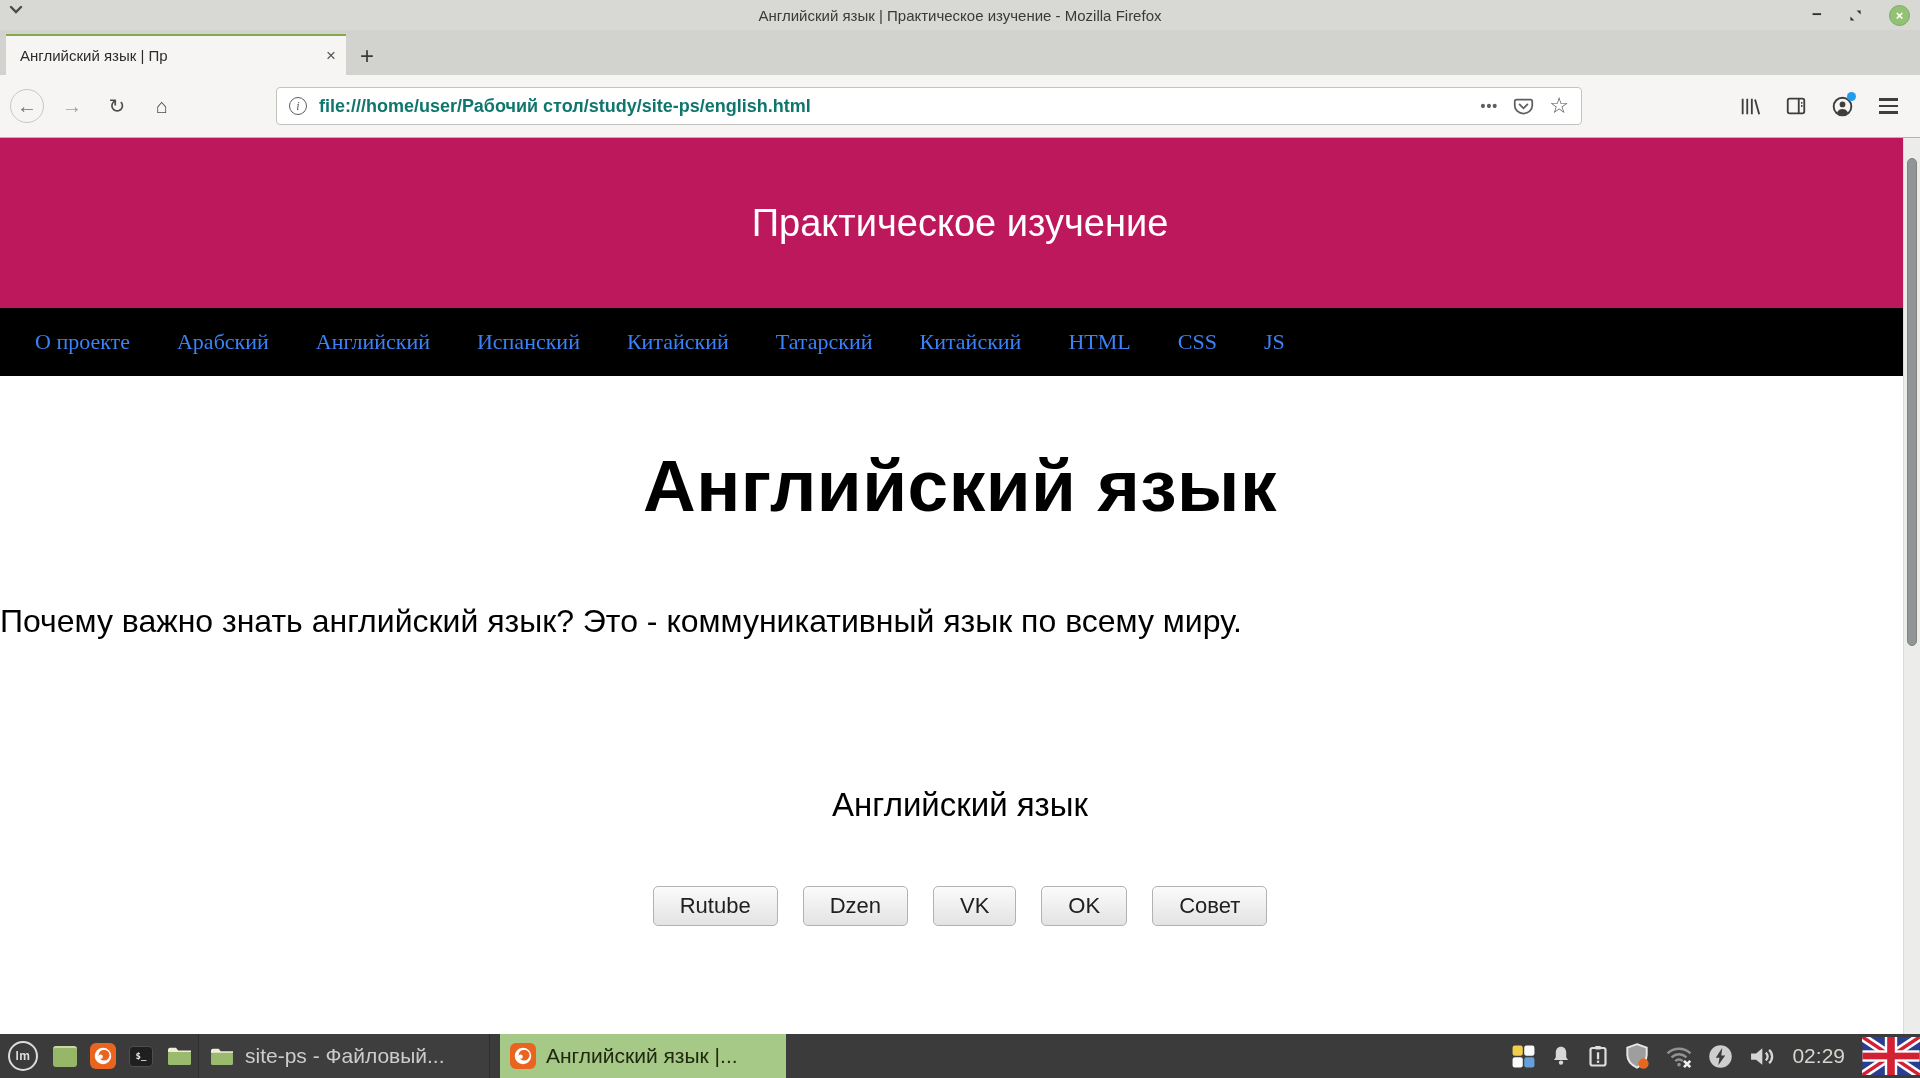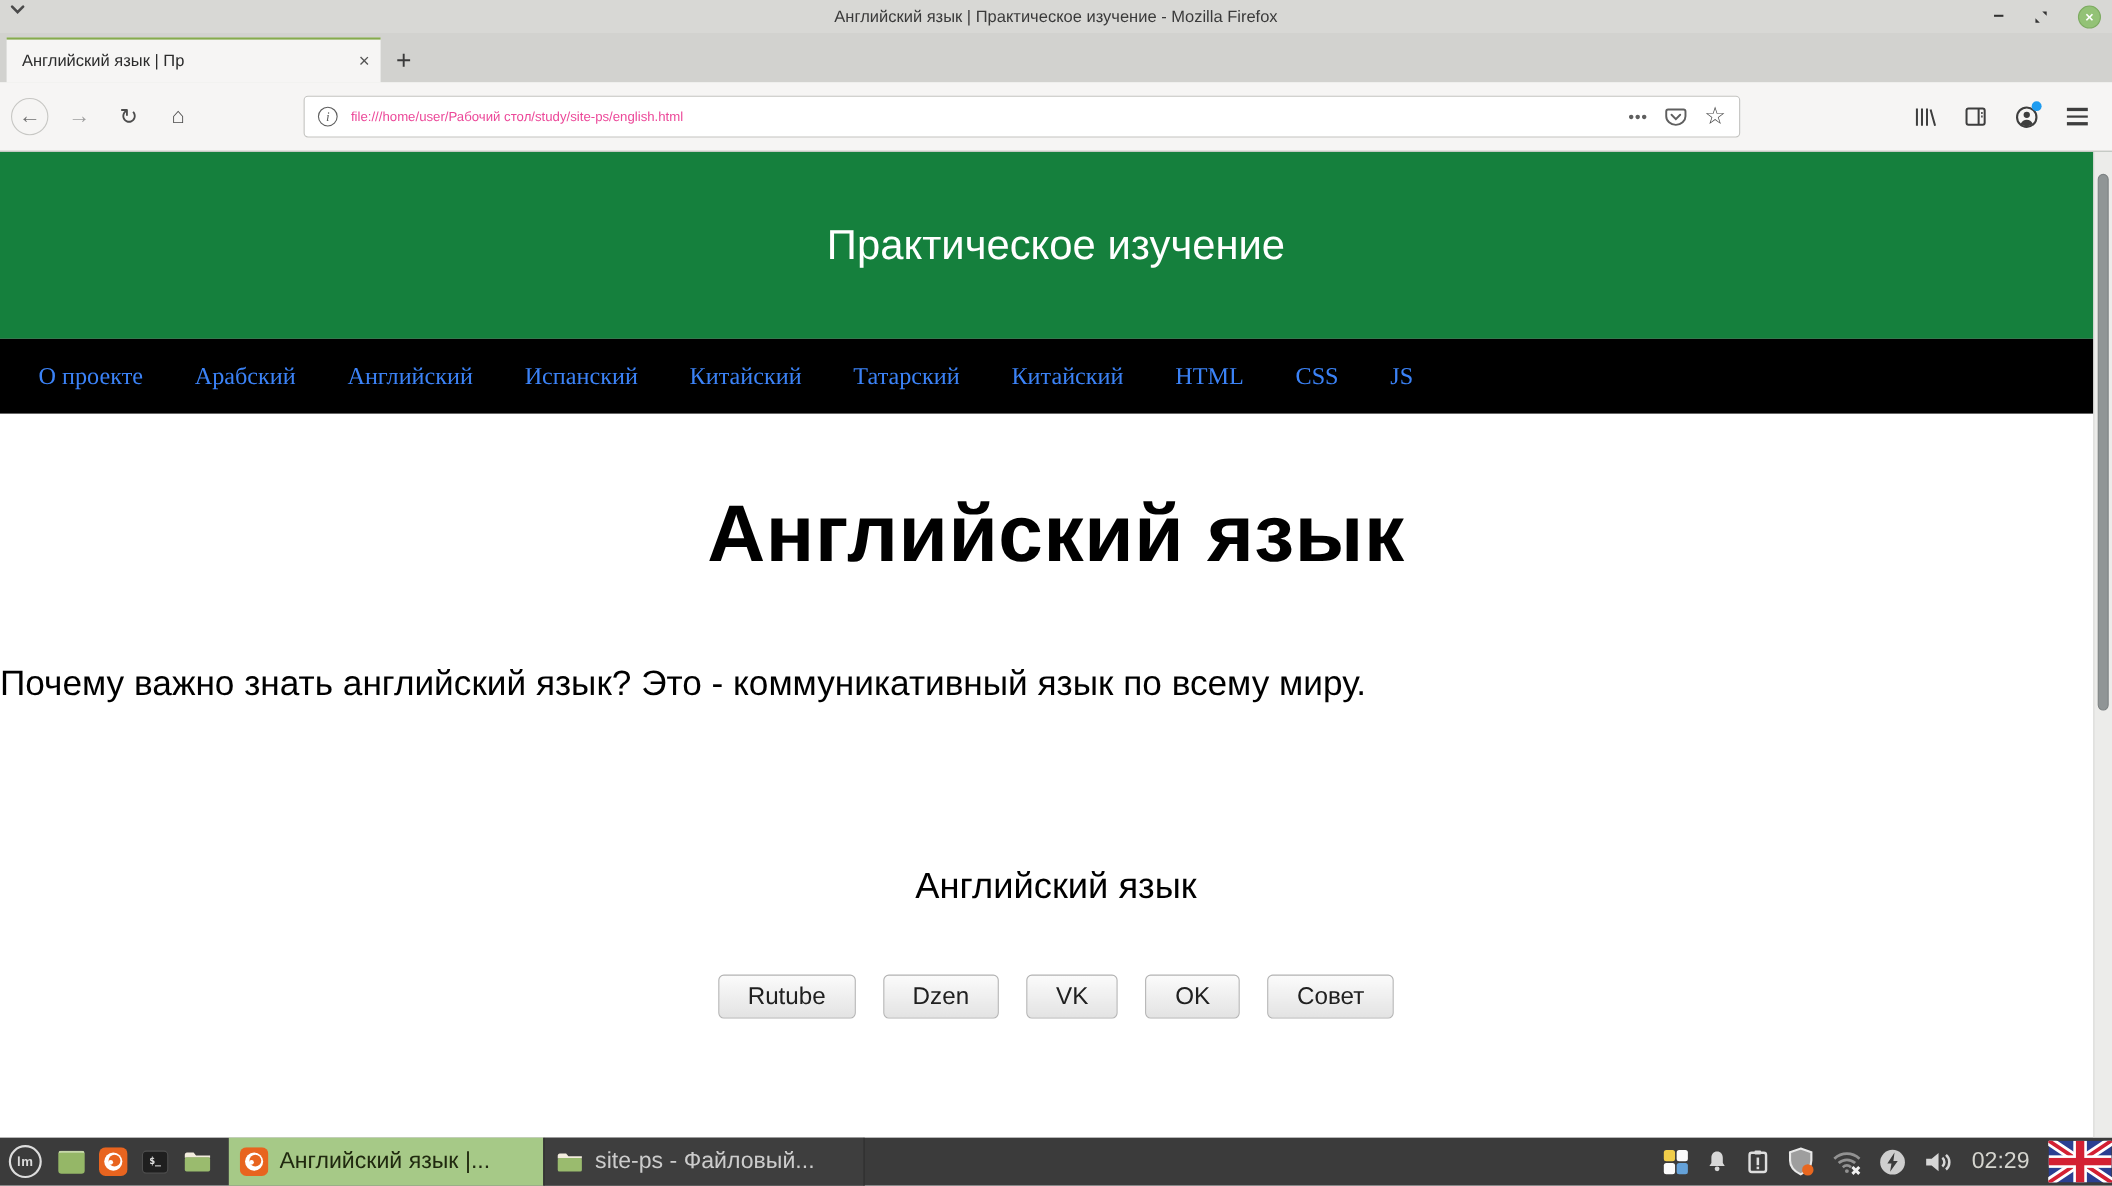--- a/index.html
+++ b/index.html
@@ -32,34 +32,34 @@
             padding:0 10px; flex:0 0 auto; }
   .nav-btn { width:34px; height:34px; border-radius:17px; display:flex; align-items:center; justify-content:center;
              font-size:20px; color:#4c4c4c; cursor:pointer; margin-right:11px; }
   .nav-back { border:1px solid #c7c7c4; color:#707070; }
   .nav-fwd { color:#9e9e9e; }
   .nav-spacer1 { width:86px; }
   .urlbar { width:1306px; height:38px; background:#fff; border:1px solid #c3c3c0; border-radius:4px;
             display:flex; align-items:center; padding:0 12px; cursor:text; }
   .url-info { width:18px; height:18px; border:1.4px solid #5d5d5d; border-radius:50%; color:#5d5d5d; font-size:12px;
               font-style:italic; font-family:"Liberation Serif", serif; display:flex; align-items:center; justify-content:center; flex:0 0 auto; }
-  .url-text { flex:1; font-size:12px; color:#ec4899; margin-left:12px; white-space:nowrap; overflow:hidden; }
+  .url-text { flex:1; font-size:18px; color:#0f766e; margin-left:12px; white-space:nowrap; overflow:hidden;font-weight:bold; }
   .url-dots { font-size:14px; font-weight:bold; color:#5f5f5f; letter-spacing:1px; margin:0 15px 0 8px; cursor:pointer; }
   .url-pocket { margin-right:15px; cursor:pointer; display:flex; }
   .url-star { font-size:22px; color:#4c4c4c; cursor:pointer; line-height:20px; }
   .nav-flex { flex:1; }
   .tool-icons { display:flex; align-items:center; gap:10px; margin-right:4px; }
   .tool-btn { width:36px; height:36px; display:flex; align-items:center; justify-content:center; cursor:pointer; position:relative; }
   .acct-dot { position:absolute; top:4px; right:4px; width:9px; height:9px; border-radius:50%; background:#1f9cf0; }
   .hamburger { display:flex; flex-direction:column; gap:4px; }
   .hamburger span { display:block; width:19px; height:2.4px; background:#3e3e3e; }
 
   
   .page { flex:1; background:#fff; position:relative; overflow:hidden; }
-  .banner { height:170px; background:#15803d; display:flex; align-items:center; justify-content:center; }
+  .banner { height:170px; background:#be185d; display:flex; align-items:center; justify-content:center; }
   .banner-title { color:#fff; font-size:38px; font-weight:normal; }
   .sitemenu { height:68px; background:#000; display:flex; align-items:center; padding-left:35px; gap:47px; }
   .menu-item { color:#3b82f6; font-size:22px; cursor:pointer; white-space:nowrap;font-family:Liberation Serif, serif; }
   .page-h1 { text-align:center; font-size:73px; font-weight:bold; color:#000; margin-top:68px; letter-spacing:0.5px; }
   .page-lead { text-align:left; font-size:32px; color:#000; margin-top:76px; }
   .page-h2 { text-align:center; font-size:33px; font-weight:normal; color:#000; margin-top:146px; }
   .btn-row { display:flex; justify-content:center; gap:25px; margin-top:62px; }
   .page-btn { font-family:"Liberation Sans", sans-serif; font-size:22px; color:#202020; padding:6px 26px;
               background:linear-gradient(#fbfbfb, #e3e3e3); border:1px solid #b2b2b2; border-radius:5px; cursor:pointer; }
 
@@ -226,35 +226,35 @@
     <span class="launcher">
       <span class="lau-term">$_</span>
     </span>
     <span class="launcher">
       <svg width="27" height="22" viewBox="0 0 27 22">
           <path d="M2 5c0-1.2.8-2.2 2-2.2h6l2.2 2.6H25v2.2H2z" fill="#f2ecdd"></path>
           <rect x="2" y="7" width="23" height="13" rx="1.6" fill="#9abb6e"></rect>
         </svg>
     </span>
 
+    <div class="task task-inactive">
+      <svg width="26" height="21" viewBox="0 0 27 22">
+          <path d="M2 5c0-1.2.8-2.2 2-2.2h6l2.2 2.6H25v2.2H2z" fill="#f2ecdd"></path>
+          <rect x="2" y="7" width="23" height="13" rx="1.6" fill="#9abb6e"></rect>
+        </svg>
+      <span class="task-label">site-ps - Файловый...</span>
+    </div>
     <div class="task task-active">
       <svg width="26" height="26" viewBox="0 0 24 24">
           <rect width="24" height="24" rx="5.5" fill="#e8641f"></rect>
           <circle cx="12" cy="12" r="7.6" fill="#fff"></circle>
           <circle cx="13" cy="11.2" r="5" fill="#e8641f"></circle>
           <circle cx="9.8" cy="12.6" r="2" fill="#fff"></circle>
         </svg>
       <span class="task-label">Английский язык |...</span>
-    </div>
-    <div class="task task-inactive">
-      <svg width="26" height="21" viewBox="0 0 27 22">
-          <path d="M2 5c0-1.2.8-2.2 2-2.2h6l2.2 2.6H25v2.2H2z" fill="#f2ecdd"></path>
-          <rect x="2" y="7" width="23" height="13" rx="1.6" fill="#9abb6e"></rect>
-        </svg>
-      <span class="task-label">site-ps - Файловый...</span>
     </div>
 
     <span class="tb-flex"></span>
 
     <div class="tray">
       <span class="tray-icon">
         <svg width="25" height="25" viewBox="0 0 24 24">
             <rect x="1.5" y="1.5" width="9.8" height="9.8" rx="2.2" fill="#f0cd4a"></rect>
             <rect x="12.7" y="1.5" width="9.8" height="9.8" rx="2.2" fill="#fbfbfb"></rect>
             <rect x="1.5" y="12.7" width="9.8" height="9.8" rx="2.2" fill="#fbfbfb"></rect>

